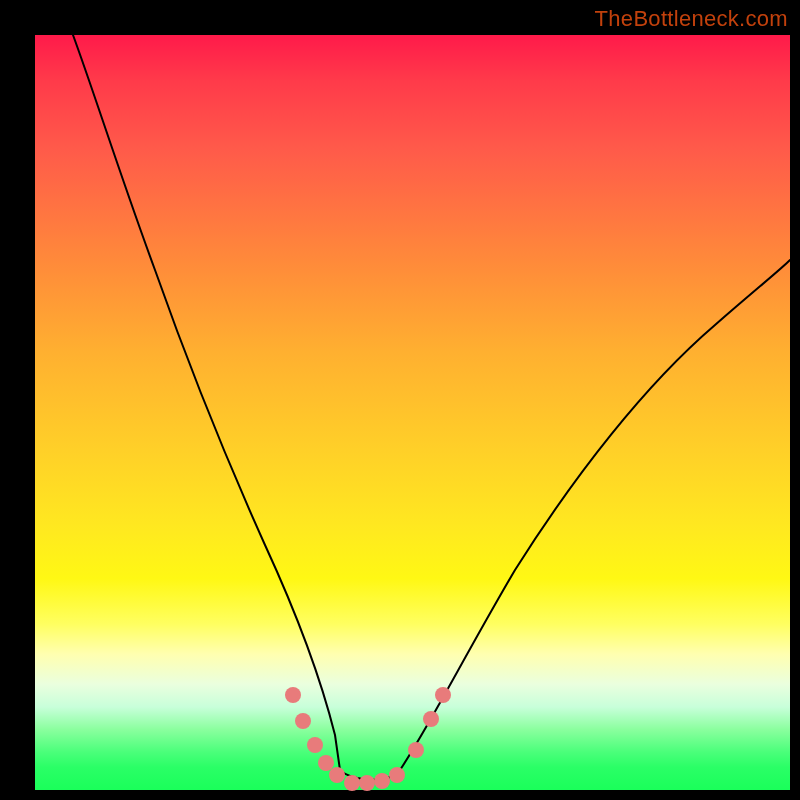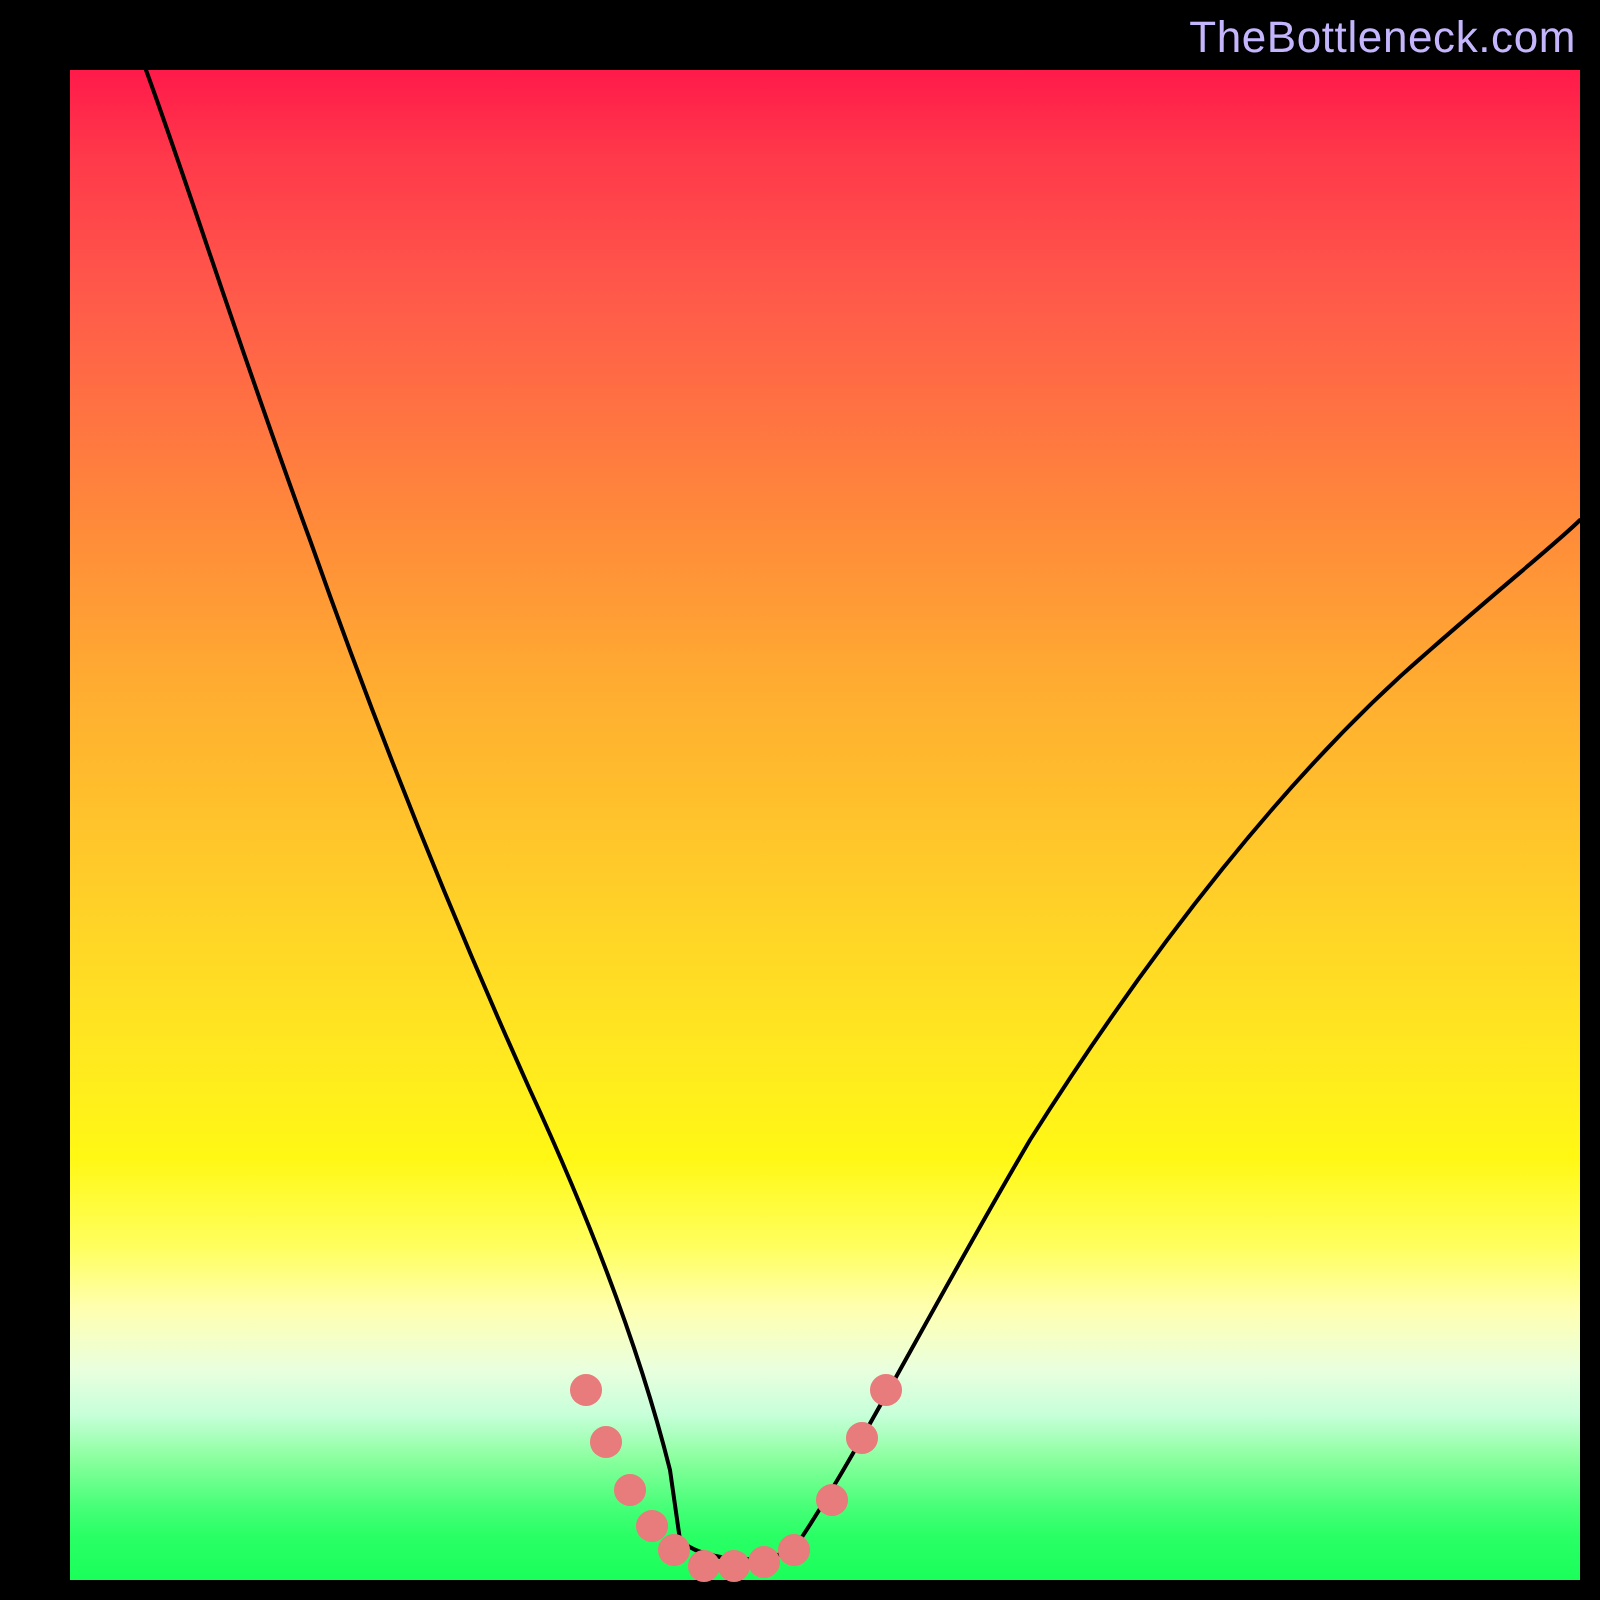--- a/index.html
+++ b/index.html
@@ -41,21 +41,21 @@
       #8aff9e 92%,
       #4aff7a 95%,
       #2aff66 97%,
       #1aff5a 100%
     );
   }
   .watermark {
     position: absolute;
     top: 6px;
     right: 12px;
-    color: #c4b5fd;
+    color: #c2410c;
     font-size: 22px;
     font-weight: 500;
     letter-spacing: 0.3px;
     user-select: none;
   }
   svg.curve {
     position: absolute;
     left: 0;
     top: 0;
     width: 755px;

